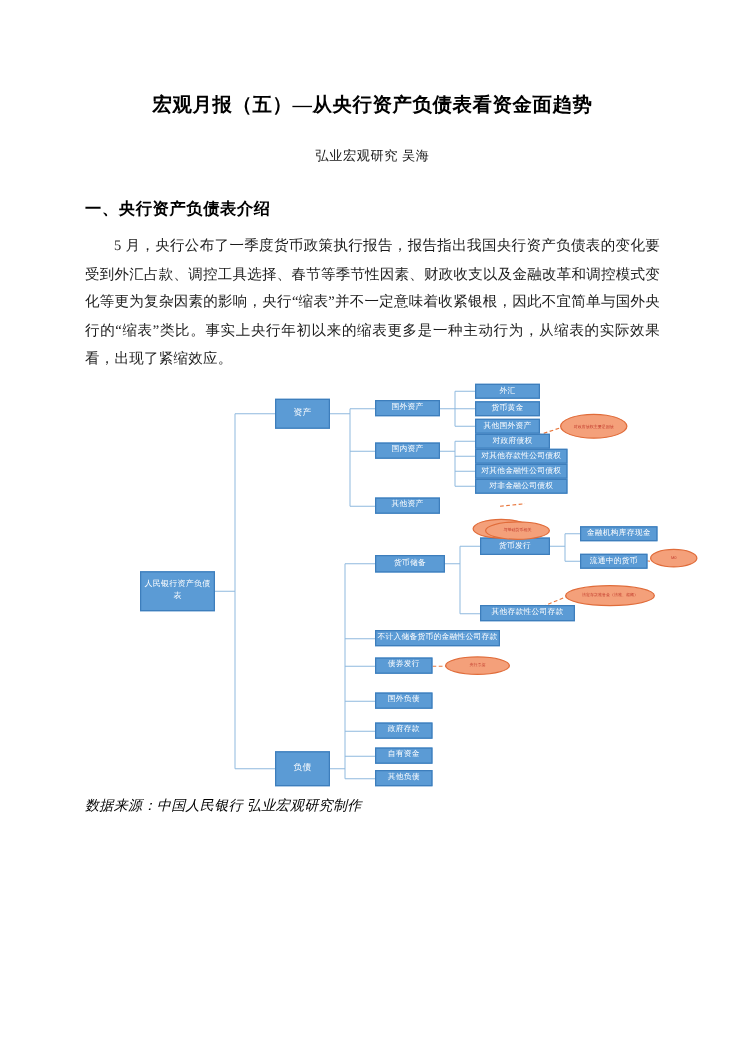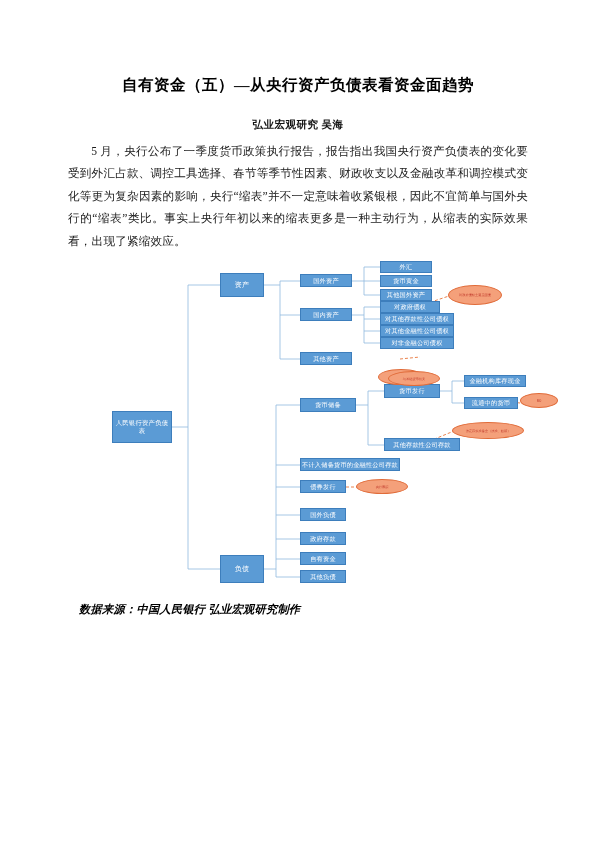--- a/index.html
+++ b/index.html
@@ -35,21 +35,21 @@
     text-align: center;
     letter-spacing: 0.5px;
     margin: 0;
     padding-top: 74px;
     line-height: 1.4;
     color: #000;
   }
   .byline {
     text-align: center;
     font-size: 10.5px;
-    font-weight: bold;
+    font-weight: normal;
     margin-top: 22px;
     letter-spacing: 0.5px;
     color: #111;
   }
   .section-head {
     font-size: 13px;
     font-weight: bold;
     margin-top: 26px;
     letter-spacing: 0.5px;
     color: #000;
@@ -61,24 +61,24 @@
     line-height: 22.5px;
     text-align: justify;
     text-justify: inter-ideograph;
     margin: 9px 0 0 0;
     text-indent: 2em;
     letter-spacing: 0.2px;
     color: #1b1b1b;
   }
   .src-note {
     font-size: 11.2px;
-    font-weight: bold;
+    font-weight: normal;
     font-style: italic;
     letter-spacing: 0.3px;
-    margin: 11px;
+    margin: 0;
     color: #000;
   }
 
   
   .diagram-wrap {
     position: relative;
     width: 460px;
     height: 332px;
     margin-top: 6px;
   }
@@ -126,24 +126,25 @@
     padding: 1px;
     overflow: hidden;
   }
 </style>
 </head>
 <body>
 
 <div class="page">
   <div class="content">
 
-    <h1 class="doc-title">自有资金（五）—从央行资产负债表看资金面趋势</h1>
+    <h1 class="doc-title">宏观月报（五）—从央行资产负债表看资金面趋势</h1>
 
     <div class="byline">弘业宏观研究 吴海</div>
 
+    <h2 class="section-head">一、央行资产负债表介绍</h2>
 
     <p class="body-par">5 月，央行公布了一季度货币政策执行报告，报告指出我国央行资产负债表的变化要受到外汇占款、调控工具选择、春节等季节性因素、财政收支以及金融改革和调控模式变化等更为复杂因素的影响，央行“缩表”并不一定意味着收紧银根，因此不宜简单与国外央行的“缩表”类比。事实上央行年初以来的缩表更多是一种主动行为，从缩表的实际效果看，出现了紧缩效应。</p>
 
 
     <div class="diagram-wrap">
 
       <svg width="460" height="332" viewBox="0 0 460 332">
         <g fill="none" stroke="#8fb9de" stroke-width="0.8">
 
           <path d="M104,168 L120,168"></path>

